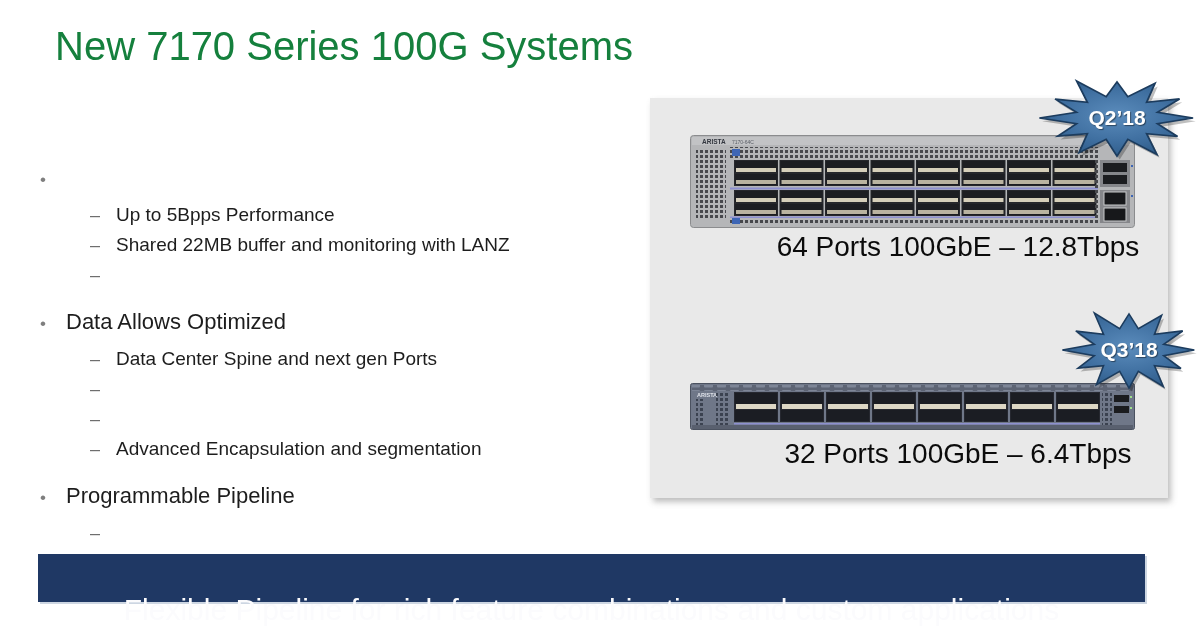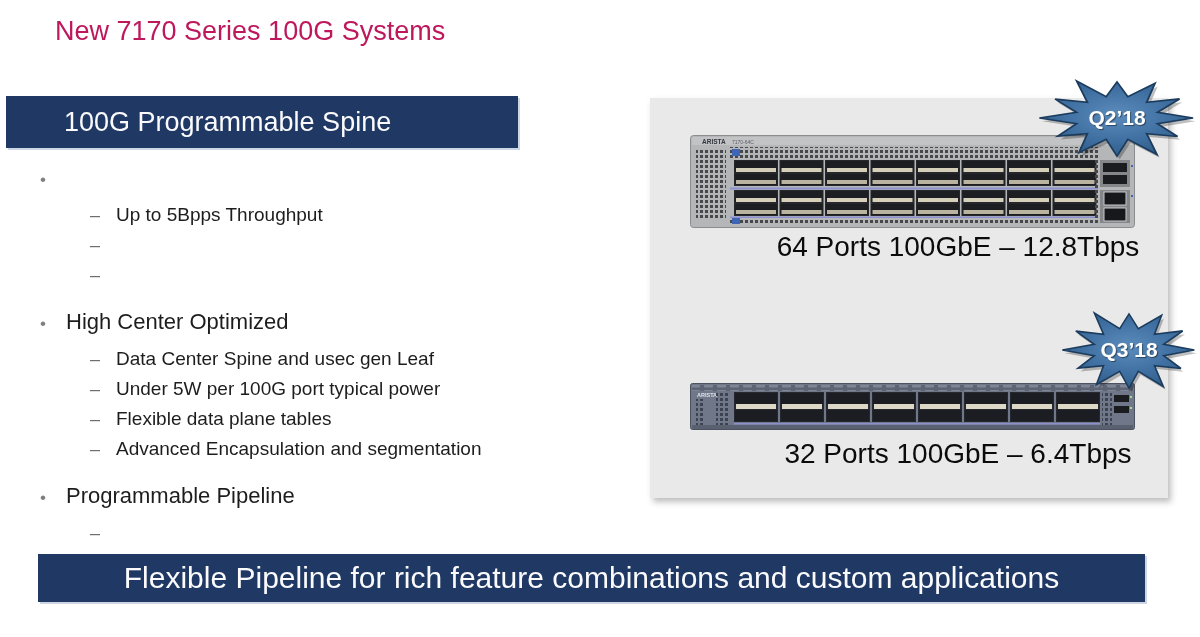--- a/index.html
+++ b/index.html
@@ -1,19 +1,19 @@
 <!DOCTYPE html>
 <html><head>
 <meta charset="utf-8">
 <style>
   html,body{margin:0;padding:0;background:#ffffff;}
   .slide{position:relative;width:1200px;height:637px;background:#ffffff;overflow:hidden;
          font-family:"Liberation Sans",sans-serif;}
 
-  .title{position:absolute;left:55px;top:16px;font-size:27px;color:#be185d;white-space:nowrap;}
+  .title{position:absolute;left:55px;top:24px;font-size:40px;color:#15803d;white-space:nowrap;}
 
   .section-banner{position:absolute;left:6px;top:96px;width:512px;height:52px;
     background:#1f3864;box-shadow:2px 2px 0 #ccd6e4;}
   .section-banner .txt{padding-left:58px;line-height:52px;font-size:27px;color:#fbfbfd;white-space:nowrap;}
 
   .bullets{position:absolute;left:40px;top:166px;width:600px;color:#1d1d1d;}
   .b-group{margin-bottom:18px;}
   .b-l1{display:flex;align-items:baseline;font-size:22px;line-height:28px;margin-bottom:6px;}
   .b-l1 .mark{width:26px;color:#7f7f7f;font-size:17px;flex:0 0 26px;}
   .b-l2{display:flex;align-items:baseline;font-size:19px;line-height:30px;margin-left:50px;}
@@ -30,66 +30,62 @@
   .badge{position:absolute;}
   .badge svg{position:absolute;left:0;top:0;width:100%;height:100%;}
   .badge .lbl{position:absolute;left:0;top:0;width:100%;height:100%;display:flex;
     align-items:center;justify-content:center;color:#fff;font-weight:bold;font-size:21px;
     text-shadow:1px 1px 1px rgba(0,0,0,0.45);}
   .badge.q2{left:1032px;top:72px;width:170px;height:92px;}
   .badge.q3{left:1056px;top:304px;width:146px;height:92px;}
 
   .footer-banner{position:absolute;left:38px;top:554px;width:1107px;height:48px;background:#1f3864;
     box-shadow:2px 2px 0 #cdd6e2;}
-  .footer-banner .txt{line-height:48px;text-align:center;font-size:30px;color:#fbfbfd;white-space:nowrap;}
+  .footer-banner .txt{line-height:48px;text-align:center;font-size:30px;color:#fbfbfd;white-space:nowrap;margin-top:32px;}
 </style>
 </head>
 <body>
 
 <div class="slide">
 
   <div class="title">New 7170 Series 100G Systems</div>
 
-  <div class="section-banner">
-    <div class="txt">100G Programmable Spine</div>
-  </div>
 
   <div class="bullets">
     <div class="b-group">
       <div class="b-l1">
         <span class="mark">•</span>
       </div>
       <div class="b-l2">
         <span class="mark">–</span>
-        <span>Up to 5Bpps Throughput</span>
-      </div>
-      <div class="b-l2">
-        <span class="mark">–</span>
+        <span>Up to 5Bpps Performance</span>
+      </div>
+      <div class="b-l2">
+        <span class="mark">–</span>
+        <span>Shared 22MB buffer and monitoring with LANZ</span>
       </div>
       <div class="b-l2">
         <span class="mark">–</span>
       </div>
     </div>
 
     <div class="b-group">
       <div class="b-l1">
         <span class="mark">•</span>
-        <span>High Center Optimized</span>
-      </div>
-      <div class="b-l2">
-        <span class="mark">–</span>
-        <span>Data Center Spine and usec gen Leaf</span>
-      </div>
-      <div class="b-l2">
-        <span class="mark">–</span>
-        <span>Under 5W per 100G port typical power</span>
-      </div>
-      <div class="b-l2">
-        <span class="mark">–</span>
-        <span>Flexible data plane tables</span>
+        <span>Data Allows Optimized</span>
+      </div>
+      <div class="b-l2">
+        <span class="mark">–</span>
+        <span>Data Center Spine and next gen Ports</span>
+      </div>
+      <div class="b-l2">
+        <span class="mark">–</span>
+      </div>
+      <div class="b-l2">
+        <span class="mark">–</span>
       </div>
       <div class="b-l2">
         <span class="mark">–</span>
         <span>Advanced Encapsulation and segmentation</span>
       </div>
     </div>
 
     <div class="b-group">
       <div class="b-l1">
         <span class="mark">•</span>

